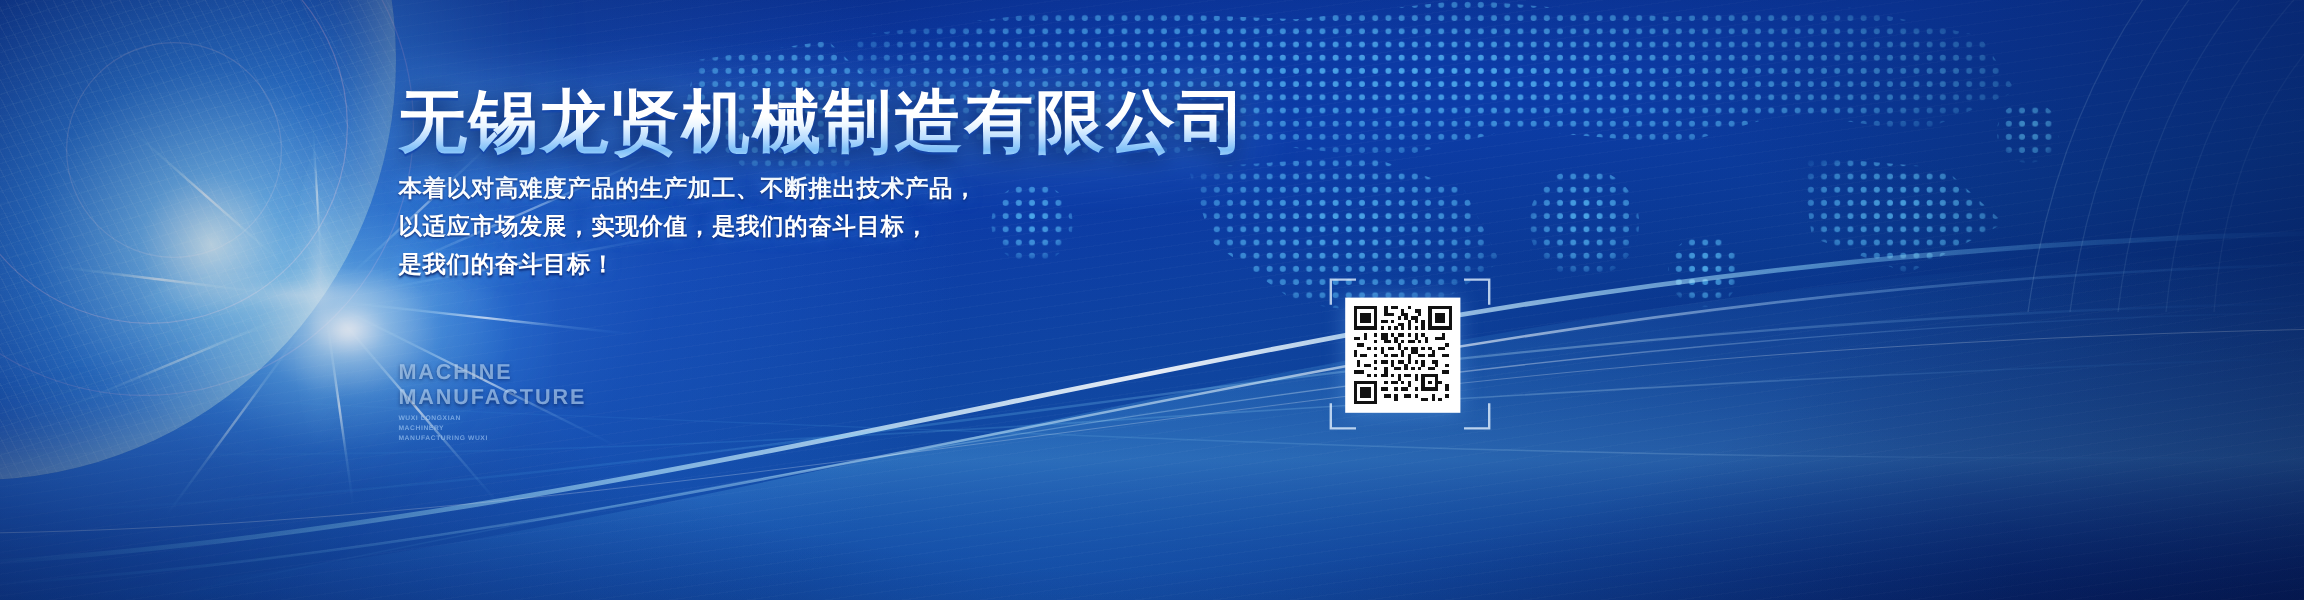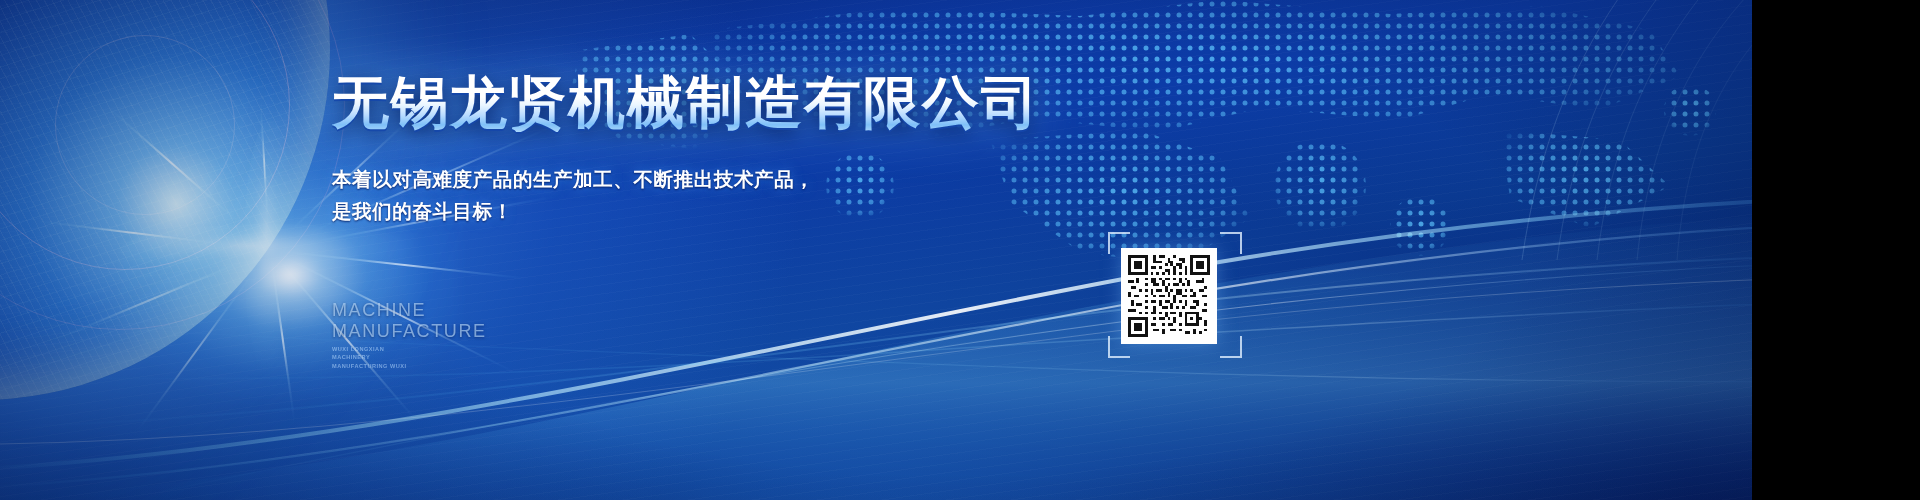--- a/index.html
+++ b/index.html
@@ -1,21 +1,21 @@
 <!DOCTYPE html>
 <html><head>
 <meta charset="utf-8">
 <style>
   * { margin:0; padding:0; box-sizing:border-box; }
   html,body { background:#000; }
   body { font-family:"Liberation Sans","DejaVu Sans",sans-serif; }
 
   #banner {
     position:relative;
-    width:1752px; height:500px;
+    width:1920px; height:500px;
     overflow:hidden;
     background:
       radial-gradient(ellipse 820px 620px at 210px 210px, rgba(90,175,255,0.55) 0%, rgba(40,110,215,0.30) 42%, rgba(10,45,140,0) 72%),
       radial-gradient(ellipse 1500px 700px at 880px 560px, rgba(40,130,235,0.45) 0%, rgba(14,60,165,0.15) 55%, rgba(5,25,95,0) 80%),
       linear-gradient(168deg, #0a2a8a 0%, #0b3499 18%, #0c3ca8 38%, #0a398f 58%, #072a75 78%, #061e5e 100%);
   }
 
   
   .vignette {
     position:absolute; inset:0;
@@ -103,35 +103,35 @@
     font-weight:700;
     letter-spacing:2px;
     line-height:1.06;
     white-space:nowrap;
     background: linear-gradient(180deg, #ffffff 0%, #ffffff 42%, #eaf6ff 55%, #b9dcff 72%, #7fc0f8 88%, #a9d6fb 100%);
     -webkit-background-clip:text; background-clip:text;
     -webkit-text-fill-color:transparent; color:transparent;
     filter: drop-shadow(0 2px 0 rgba(20,70,170,0.85)) drop-shadow(0 4px 10px rgba(0,25,90,0.85)) drop-shadow(0 0 22px rgba(120,200,255,0.45));
   }
 
-  .sub { margin-top:32px; }
+  .sub { margin-top:10px; }
   .sub-line {
     font-size:19.5px;
     font-weight:700;
     color:#ffffff;
     line-height:1.62;
     letter-spacing:0.6px;
     white-space:nowrap;
     text-shadow: 0 1px 2px rgba(5,30,100,0.95), 0 0 12px rgba(70,160,255,0.55);
   }
 
   
   .wm { position:absolute; left:332px; top:300px; }
   .wm-l1, .wm-l2 {
-    font-size:18px; font-weight:400; letter-spacing:1.6px;
+    font-size:18px; font-weight:700; letter-spacing:1.6px;
     color:rgba(196,226,255,0.60);
     line-height:1.15;
     text-shadow:0 1px 3px rgba(0,20,70,0.5);
   }
   .wm-cap {
     margin-top:4px;
     font-size:5.6px; font-weight:700; letter-spacing:0.5px;
     color:rgba(185,220,255,0.55);
     line-height:1.45;
     max-width:92px;
@@ -278,20 +278,21 @@
       <path d="M0 274 C340 268 700 214 1060 168 C1400 124 1720 108 1950 104" stroke="#ffffff" stroke-width=".8" opacity=".25"></path>
     </g>
   </svg>
 
   <div class="vignette"></div>
 
   <div class="copy">
     <div class="headline">无锡龙贤机械制造有限公司</div>
     <div class="sub">
       <div class="sub-line">本着以对高难度产品的生产加工、不断推出技术产品，</div>
+      <div class="sub-line">以适应市场发展，实现价值，是我们的奋斗目标，</div>
       <div class="sub-line">是我们的奋斗目标！</div>
     </div>
   </div>
 
   <div class="wm">
     <div class="wm-l1">MACHINE</div>
     <div class="wm-l2">MANUFACTURE</div>
     <div class="wm-cap">WUXI LONGXIAN MACHINERY MANUFACTURING WUXI</div>
   </div>
 

